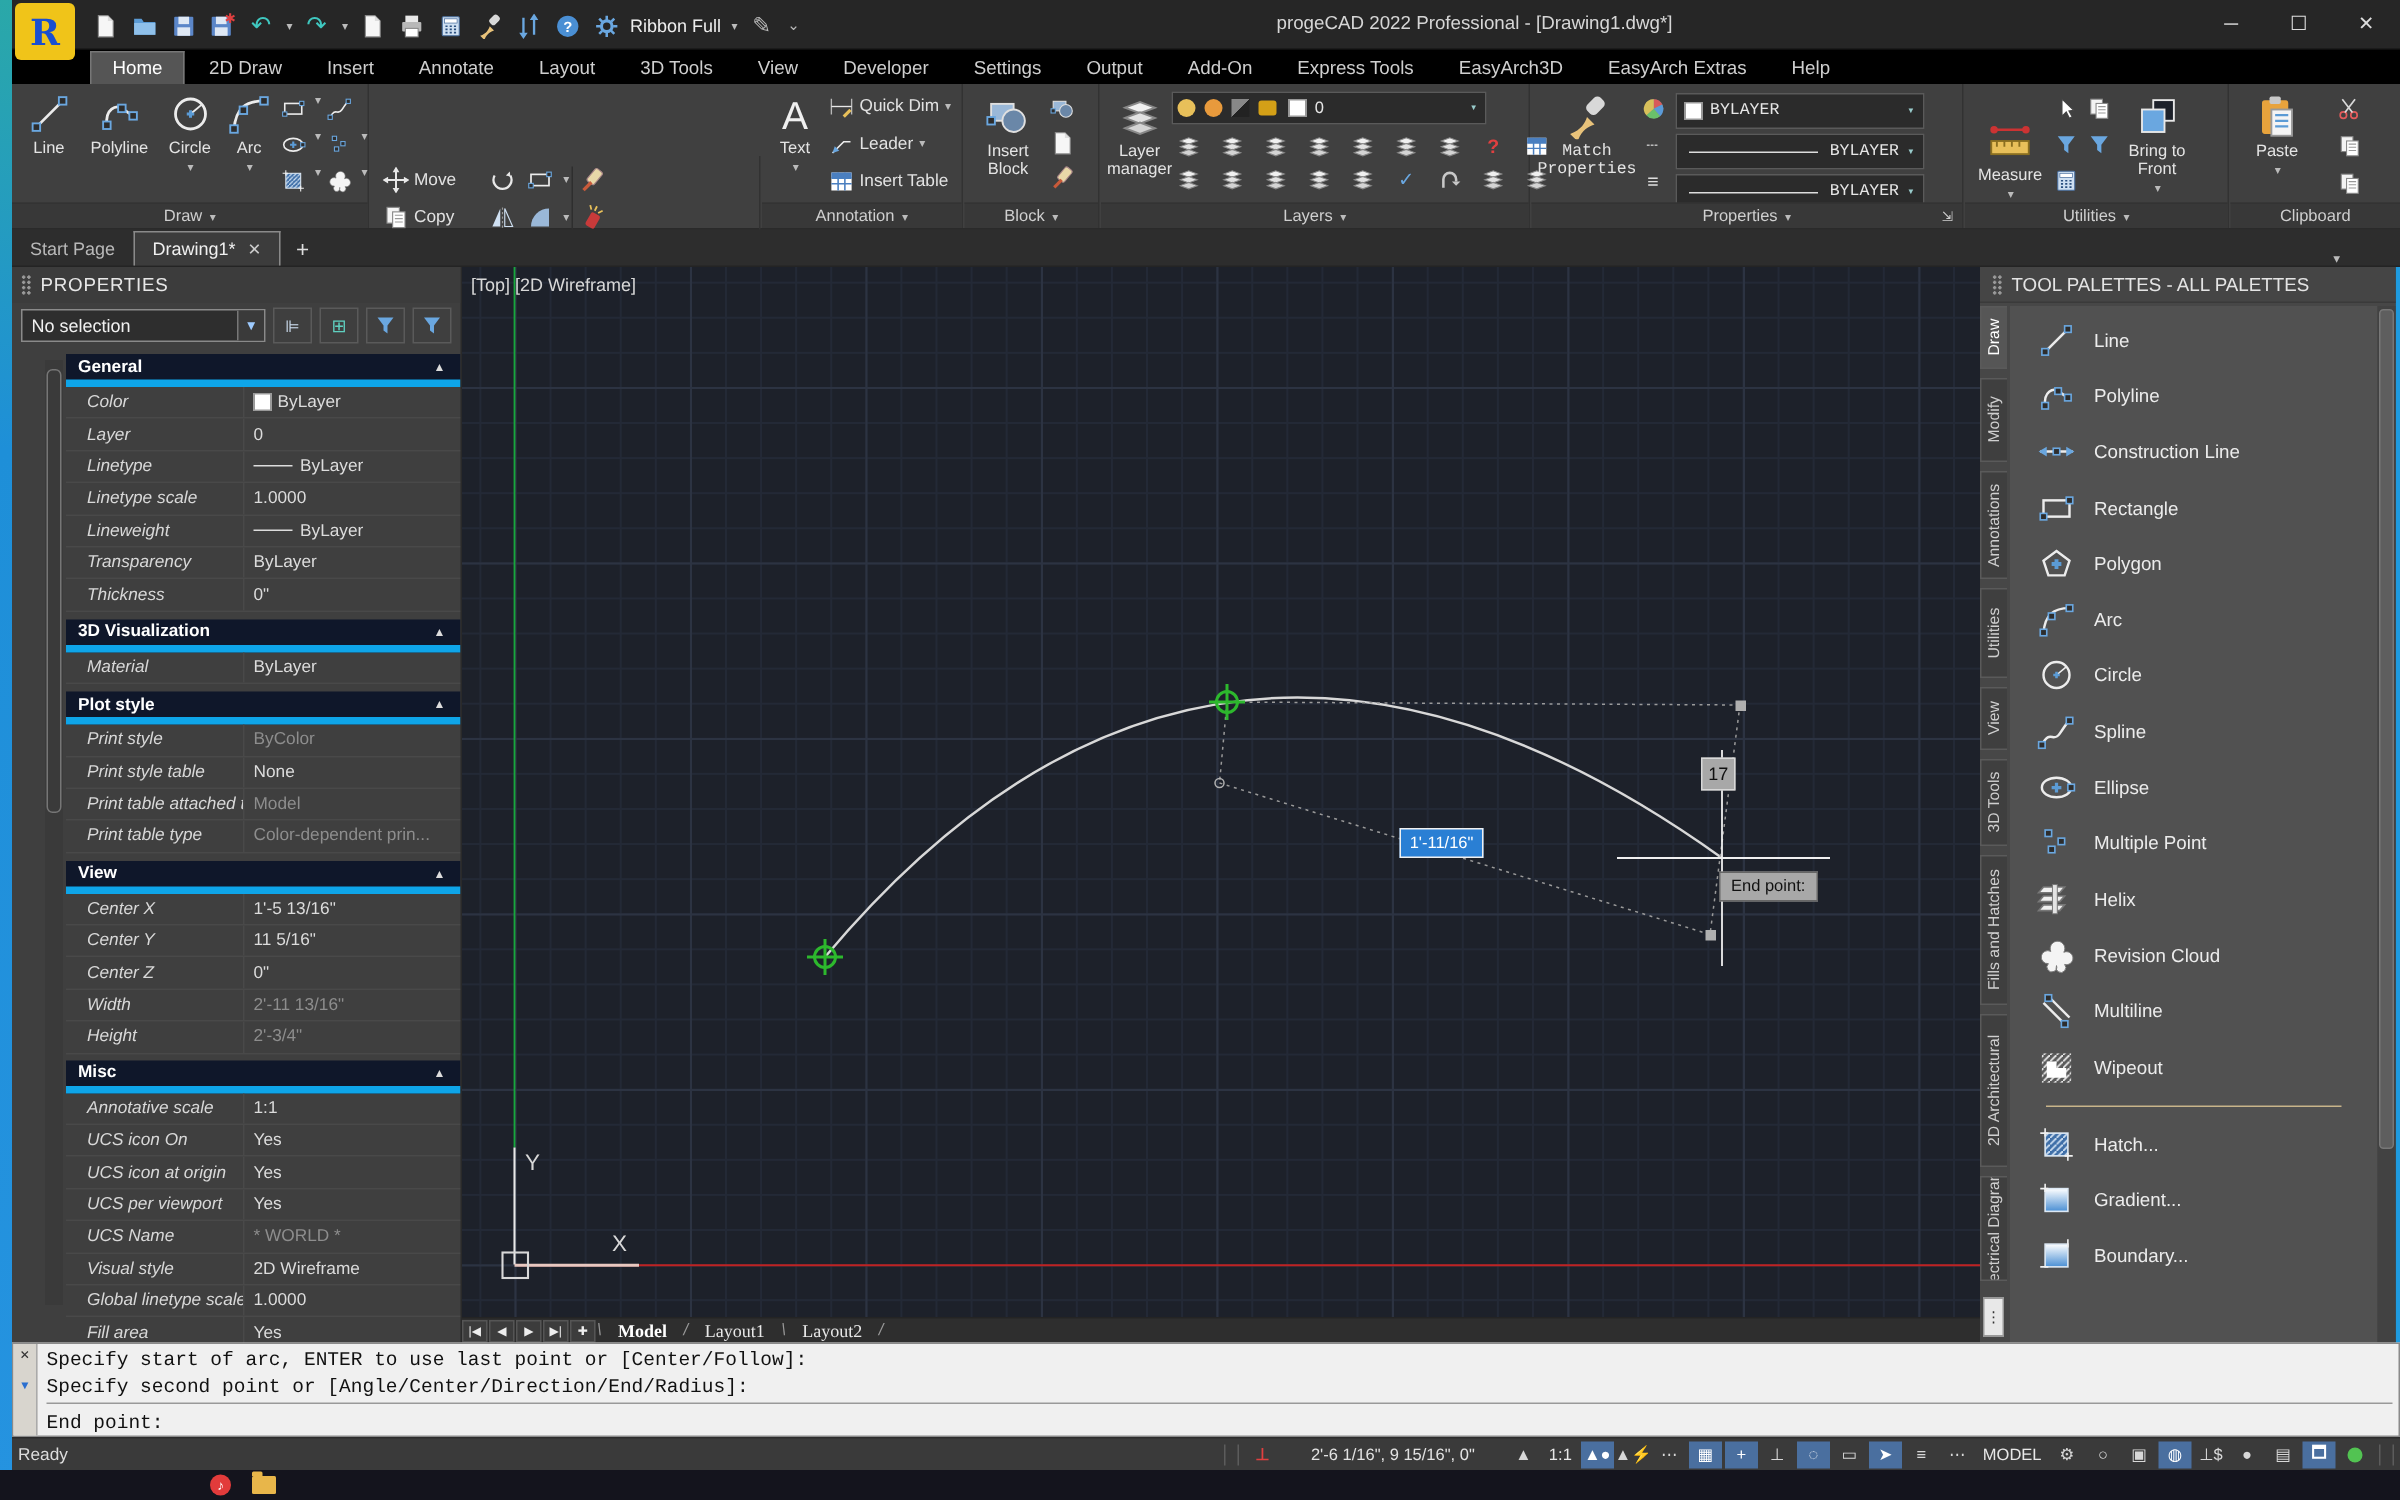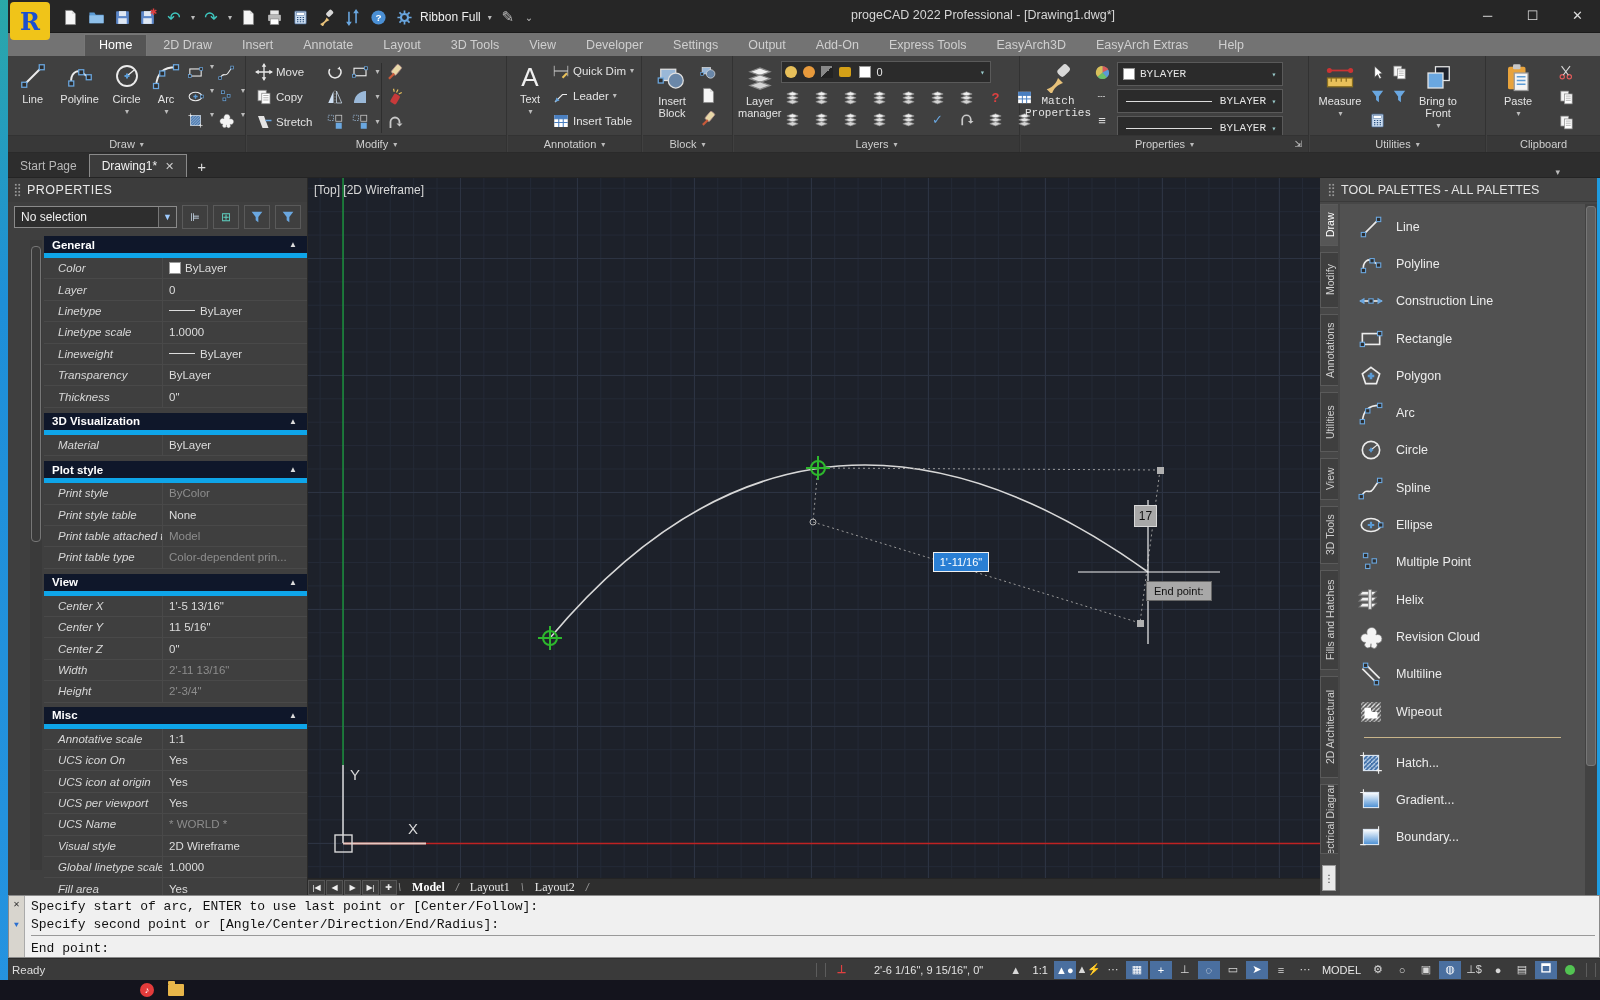--- a/index.html
+++ b/index.html
@@ -14,21 +14,21 @@
   .qat{display:flex;align-items:center;gap:6px;position:absolute;left:52px;top:4px;height:26px;}
   .qi{width:20px;height:20px;display:flex;align-items:center;justify-content:center;font-size:14px;}
   .qi svg{width:17px;height:17px;}
   .teal{color:#3fc8c0;font-size:16px;}
   .qat-label{color:#eee;font-size:12px;}
   .dd{color:#bbb;font-size:8px;margin-left:1px;}
   #win-title{left:560px;top:8px;width:830px;text-align:center;color:#d6d6d6;font-size:12.5px;}
   .winbtns{position:absolute;right:0;top:0;display:flex;}
   .winbtn{width:45px;height:30px;display:flex;align-items:center;justify-content:center;color:#ddd;font-size:13px;}
   
-  #menubar{left:8px;top:33px;width:1592px;height:23px;background:#737373;display:flex;align-items:flex-end;padding-left:76px;gap:2px;}
+  #menubar{left:8px;top:33px;width:1592px;height:23px;background:#000000;display:flex;align-items:flex-end;padding-left:52px;gap:2px;}
   .mtab{padding:3px 14px 4px;color:#cfcfcf;font-size:12.5px;white-space:nowrap;}
   .mtab.active{background:#555;color:#fff;border:1px solid #777;border-bottom:none;}
   
   #ribbon{left:8px;top:56px;width:1592px;height:97px;background:#404040;border-bottom:1px solid #2a2a2a;}
   .rpanel{position:absolute;top:0;height:96px;border-right:1px solid #323232;}
   .rcap{position:absolute;bottom:0;left:0;right:0;height:17px;background:#383838;color:#cfcfcf;font-size:11px;display:flex;align-items:center;justify-content:center;gap:4px;border-top:1px solid #333;}
   .bigbtn{display:flex;flex-direction:column;align-items:center;justify-content:flex-start;gap:2px;padding-top:5px;height:76px;color:#e4e4e4;font-size:11px;}
   .bigbtn svg{width:30px;height:30px;}
   .blabel{text-align:center;line-height:12px;}
   .smallico{width:22px;height:20px;display:flex;align-items:center;justify-content:center;font-size:13px;color:#e0e0e0;}
@@ -536,21 +536,21 @@
             <span class="dd">▾</span>
         </div>
       </div>
     </div>
     <div class="rcap">
         <span>Draw</span>
         <span class="dd">▾</span>
       </div>
   </div>
 
-  <div class="rpanel" style="left:239px;width:260px;">
+  <div class="rpanel" style="left:239px;width:260px;margin-top:48px;">
     <div style="display:flex;padding-left:8px;padding-top:3px;">
       <div style="display:flex;flex-direction:column;">
         <div class="hrow">
             <svg>
               <use href="#sy-move"></use>
             </svg>
             <span>Move</span>
           </div>
         <div class="hrow">
             <svg>
@@ -854,21 +854,21 @@
     </div>
     <div class="rcap">
         <span>Properties</span>
         <span class="dd">▾</span>
         <span style="position:absolute;right:6px;font-size:9px;">⇲</span>
       </div>
   </div>
 
   <div class="rpanel" style="left:1302px;width:176px;">
     <div style="display:flex;padding-left:4px;padding-top:2px;">
-      <div class="bigbtn" style="width:52px;">
+      <div class="bigbtn" style="width:52px;justify-content:flex-end;">
           <svg>
             <use href="#sy-ruler"></use>
           </svg>
           <span class="blabel">Measure</span>
           <span class="dd">▾</span>
         </div>
       <div style="display:flex;flex-direction:column;gap:4px;padding-top:4px;">
         <span class="smallico">
             <svg>
               <use href="#sy-cursor"></use>

